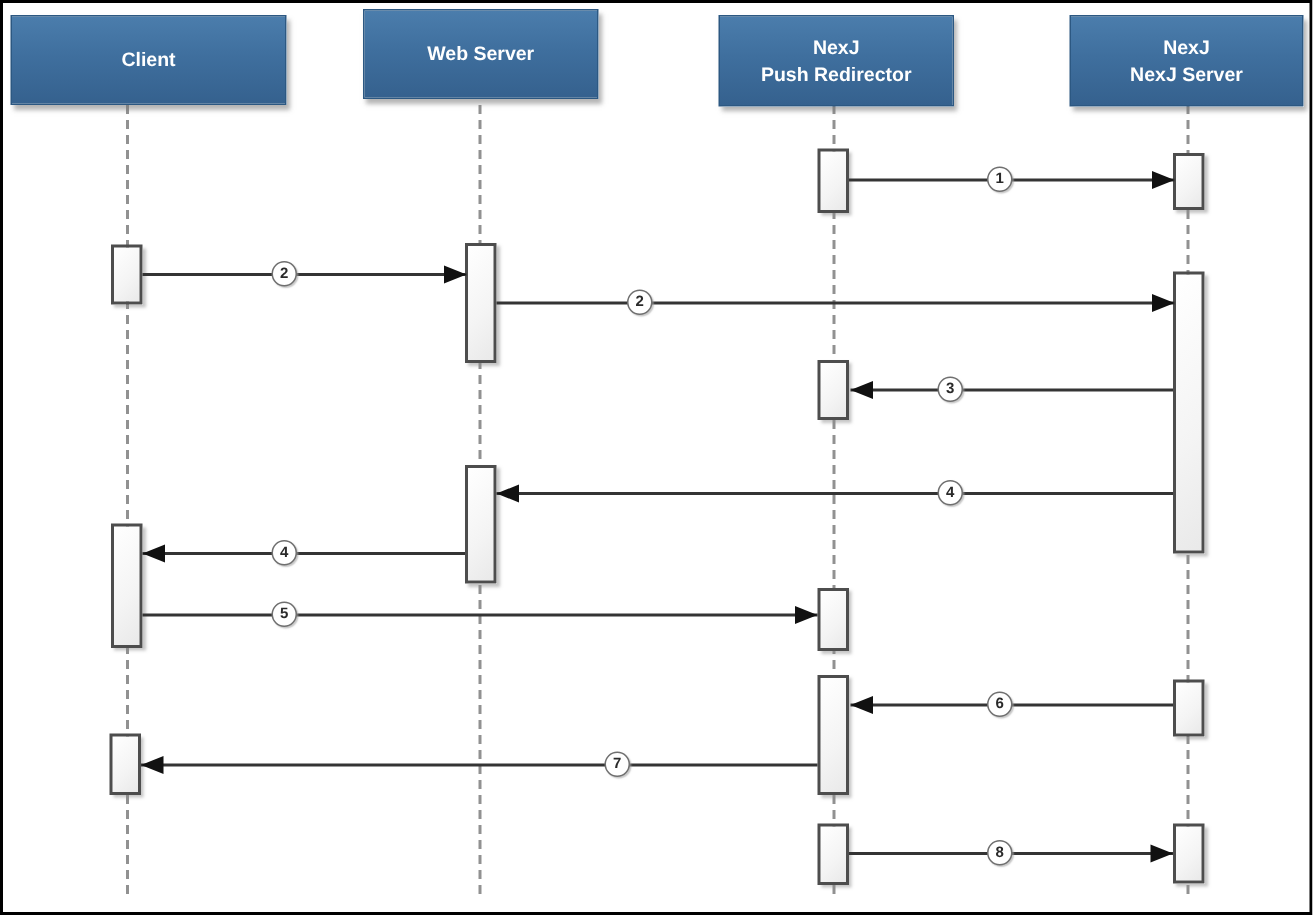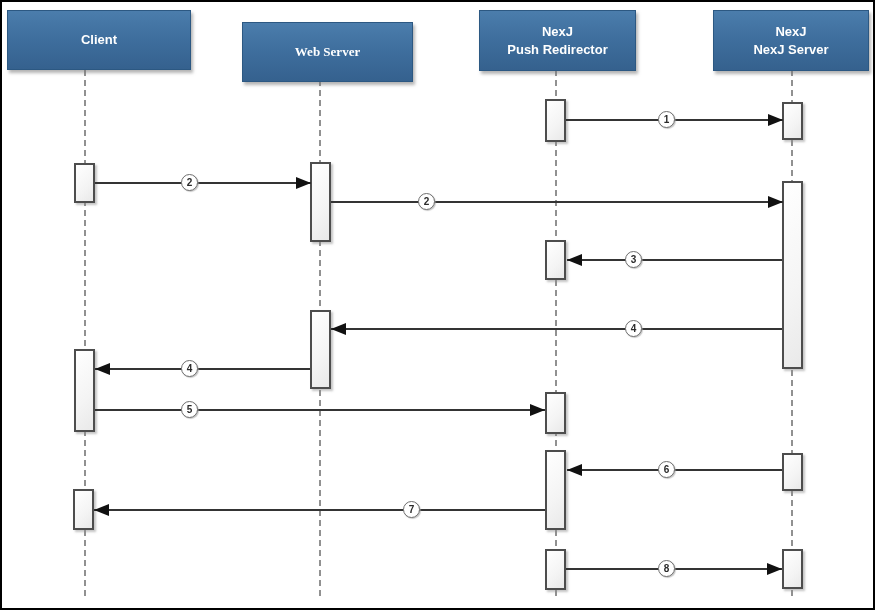--- a/index.html
+++ b/index.html
@@ -92,21 +92,21 @@
       <div class="arrowhead left" style="top: 502px; left: 92px;"></div>
       <div class="badge" style="left: 401px; top: 499px;">7</div>
       <div class="msg-line" style="left: 564px; top: 566px; width: 216px;"></div>
       <div class="arrowhead right" style="top: 561px; left: 765px;"></div>
       <div class="badge" style="left: 656px; top: 558px;">8</div>
     </div>
   <div id="actors">
       <div class="actor" style="left: 5px; top: 8px; width: 184px; height: 60px;">
         <div class="actor-line">Client</div>
       </div>
-      <div class="actor" style="left: 240px; top: 20px; width: 171px; height: 60px; font-family: Liberation Serif, serif;">
+      <div class="actor" style="left: 240px; top: 4px; width: 157px; height: 60px;">
         <div class="actor-line">Web Server</div>
       </div>
       <div class="actor" style="left: 477px; top: 8px; width: 157px; height: 61px;">
         <div class="actor-line">NexJ</div>
         <div class="actor-line">Push Redirector</div>
       </div>
       <div class="actor" style="left: 711px; top: 8px; width: 156px; height: 61px;">
         <div class="actor-line">NexJ</div>
         <div class="actor-line">NexJ Server</div>
       </div>

